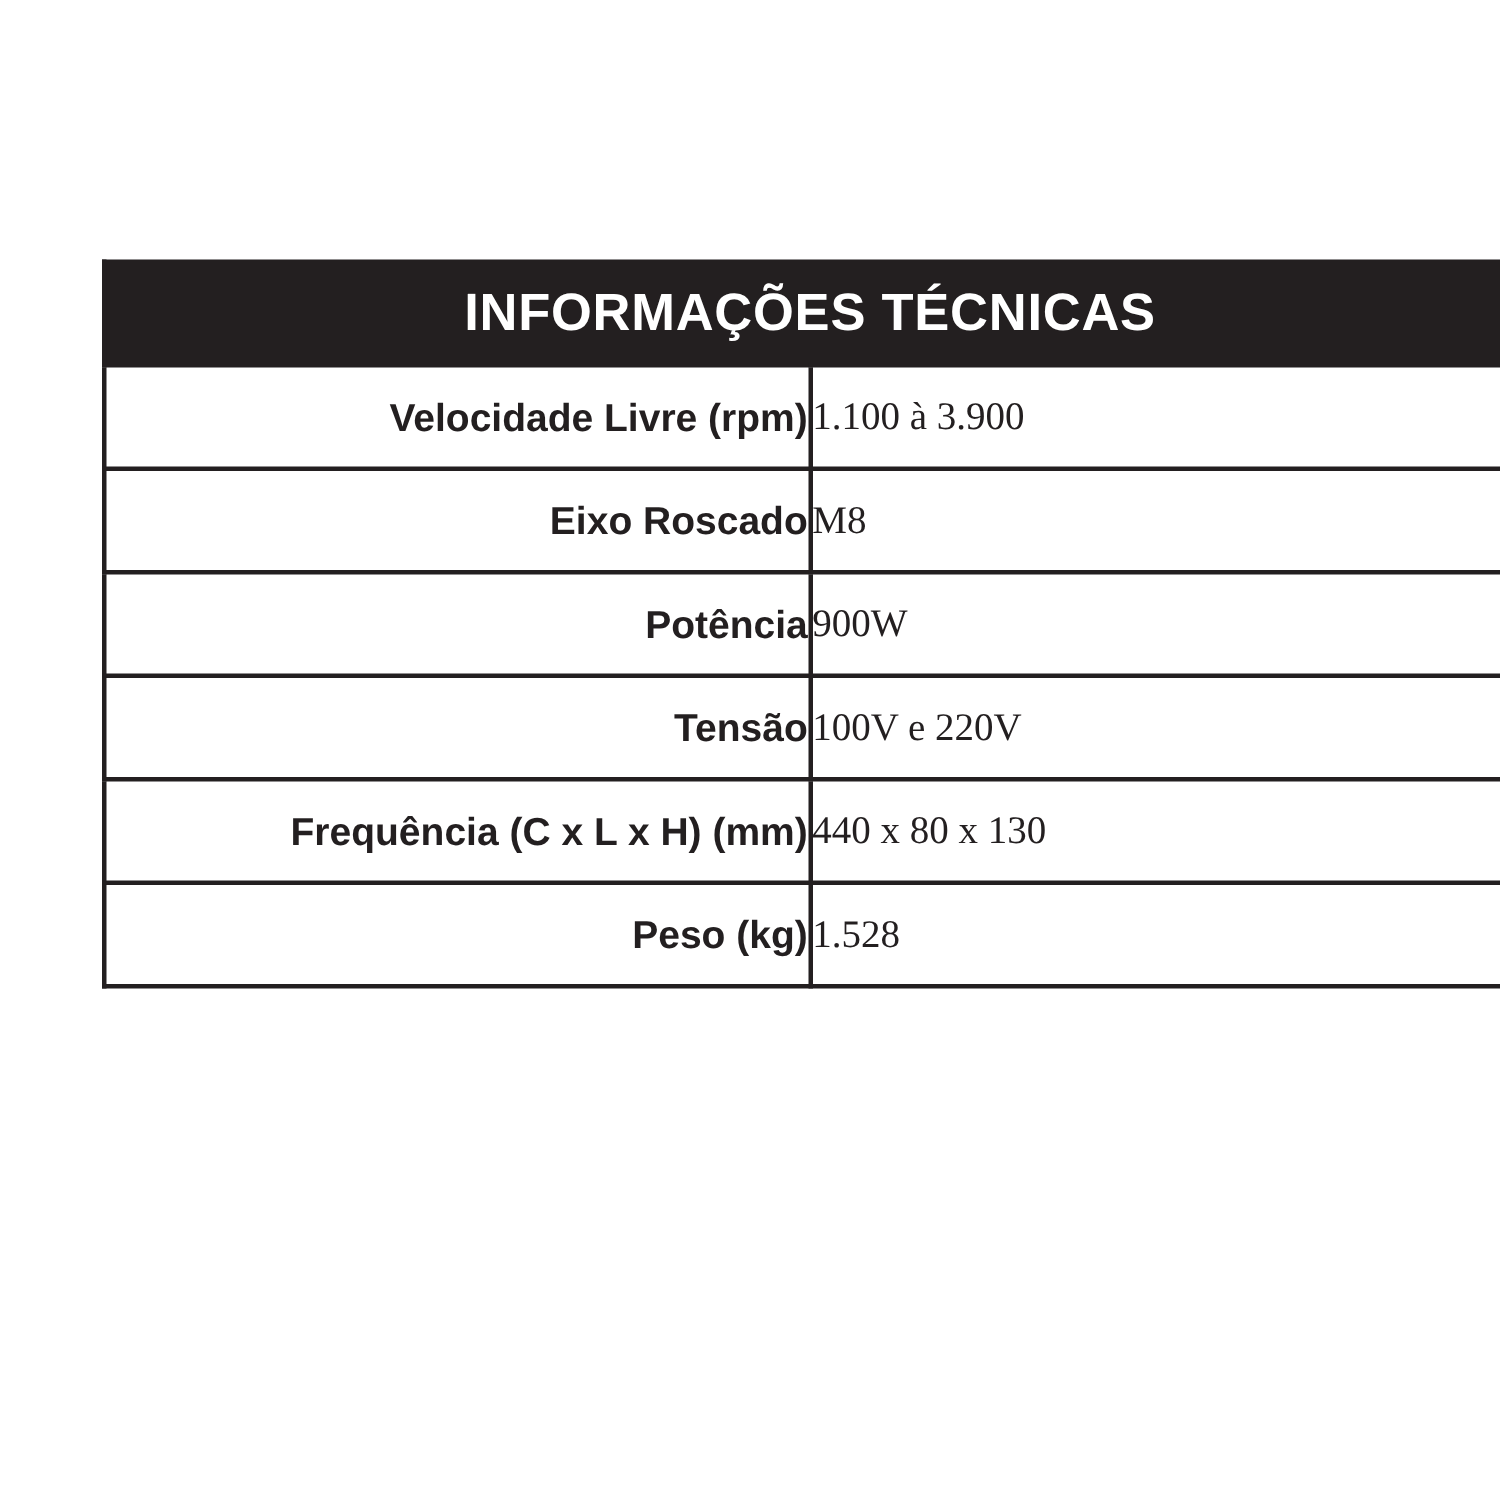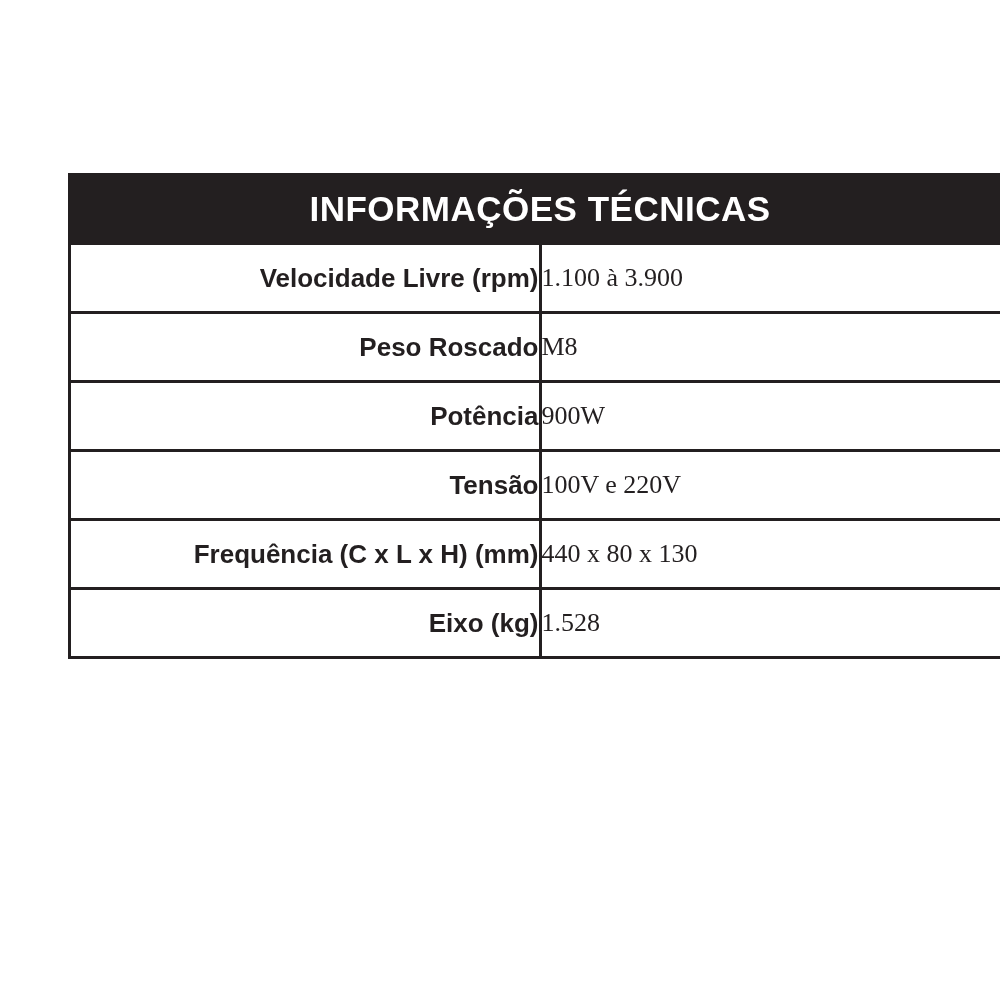--- a/index.html
+++ b/index.html
@@ -75,21 +75,21 @@
         <td class="title-cell" colspan="2">INFORMAÇÕES TÉCNICAS</td>
       </tr>
 
       <tr>
         <td class="label-cell">Velocidade Livre (rpm)</td>
         <td class="value-cell">1.100 à 3.900</td>
       </tr>
 
 
       <tr>
-        <td class="label-cell">Peso Roscado</td>
+        <td class="label-cell">Eixo Roscado</td>
         <td class="value-cell">M8</td>
       </tr>
 
       <tr>
         <td class="label-cell">Potência</td>
         <td class="value-cell">900W</td>
       </tr>
 
       <tr>
         <td class="label-cell">Tensão</td>
@@ -97,19 +97,19 @@
       </tr>
 
 
 
       <tr>
         <td class="label-cell">Frequência (C x L x H) (mm)</td>
         <td class="value-cell">440 x 80 x 130</td>
       </tr>
 
       <tr>
-        <td class="label-cell">Eixo (kg)</td>
+        <td class="label-cell">Peso (kg)</td>
         <td class="value-cell">1.528</td>
       </tr>
     </tbody>
   </table>
 
 </div>
 
 </body></html>

